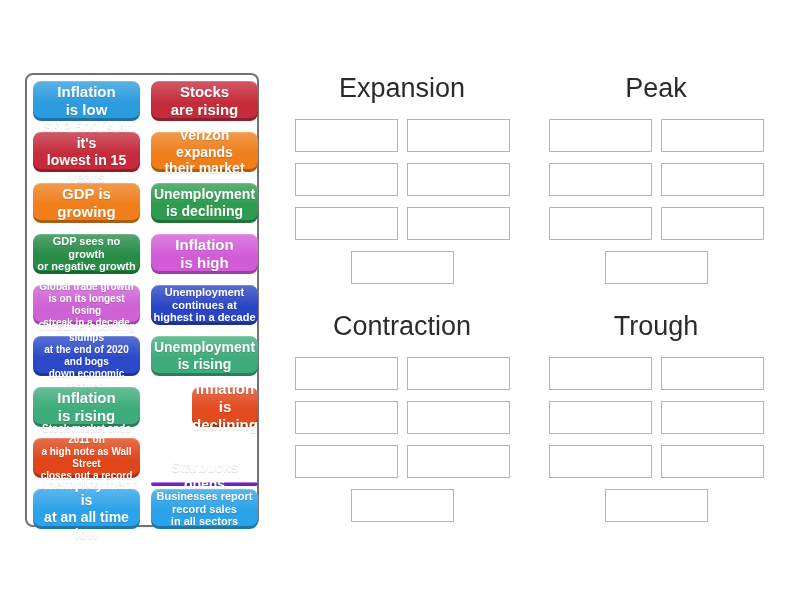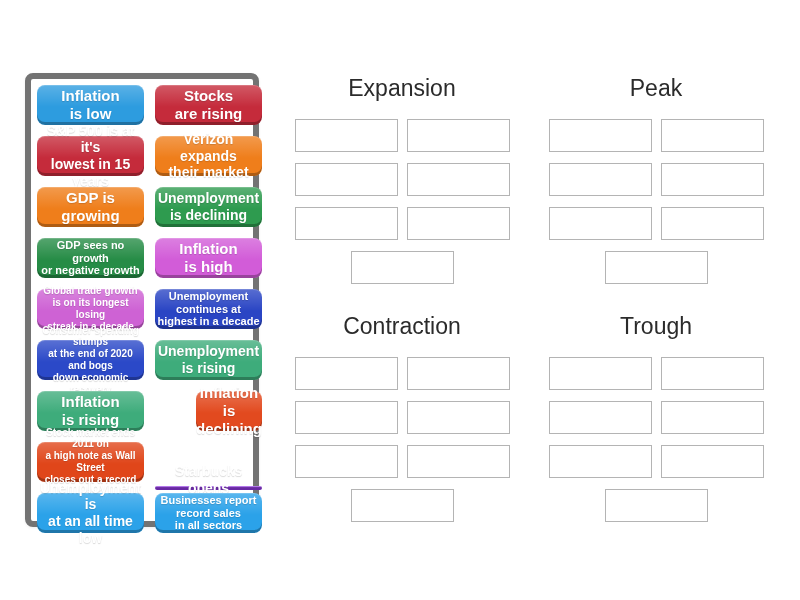--- a/index.html
+++ b/index.html
@@ -5,21 +5,21 @@
   * { margin: 0; padding: 0; box-sizing: border-box; }
   html, body { width: 800px; height: 600px; background: #ffffff; overflow: hidden; }
   body { font-family: "Liberation Sans", sans-serif; position: relative; }
 
   
   .tile-panel {
     position: absolute;
     left: 25px; top: 73px;
     width: 234px; height: 454px;
     background: #ffffff;
-    border: 6px solid #737373;
+    border: 2px solid #737373;
     border-radius: 8px;
     box-shadow: 0 1px 3px rgba(0,0,0,0.07);
     padding: 6px;
     display: grid;
     grid-template-columns: 107px 107px;
     grid-auto-rows: 40px;
     column-gap: 7px;
     row-gap: 4.6px;
     gap: 11px;
   }
@@ -42,21 +42,21 @@
   .tile.lg { font-size: 15px; }
   .tile.md { font-size: 14px; }
   .tile.sm { font-size: 11px; }
   .tile.xs { font-size: 10px; }
 
   
   .group { position: absolute; }
   .group-title {
     font-family: "Liberation Sans", sans-serif;
     font-weight: 400;
-    font-size: 23px;
+    font-size: 27px;
     line-height: 37px;
     color: #2b2b2b;
     text-align: center;
     margin-bottom: 12px;
   }
   .slots {
     display: grid;
     grid-template-columns: 103px 103px;
     grid-auto-rows: 33px;
     column-gap: 9px;

